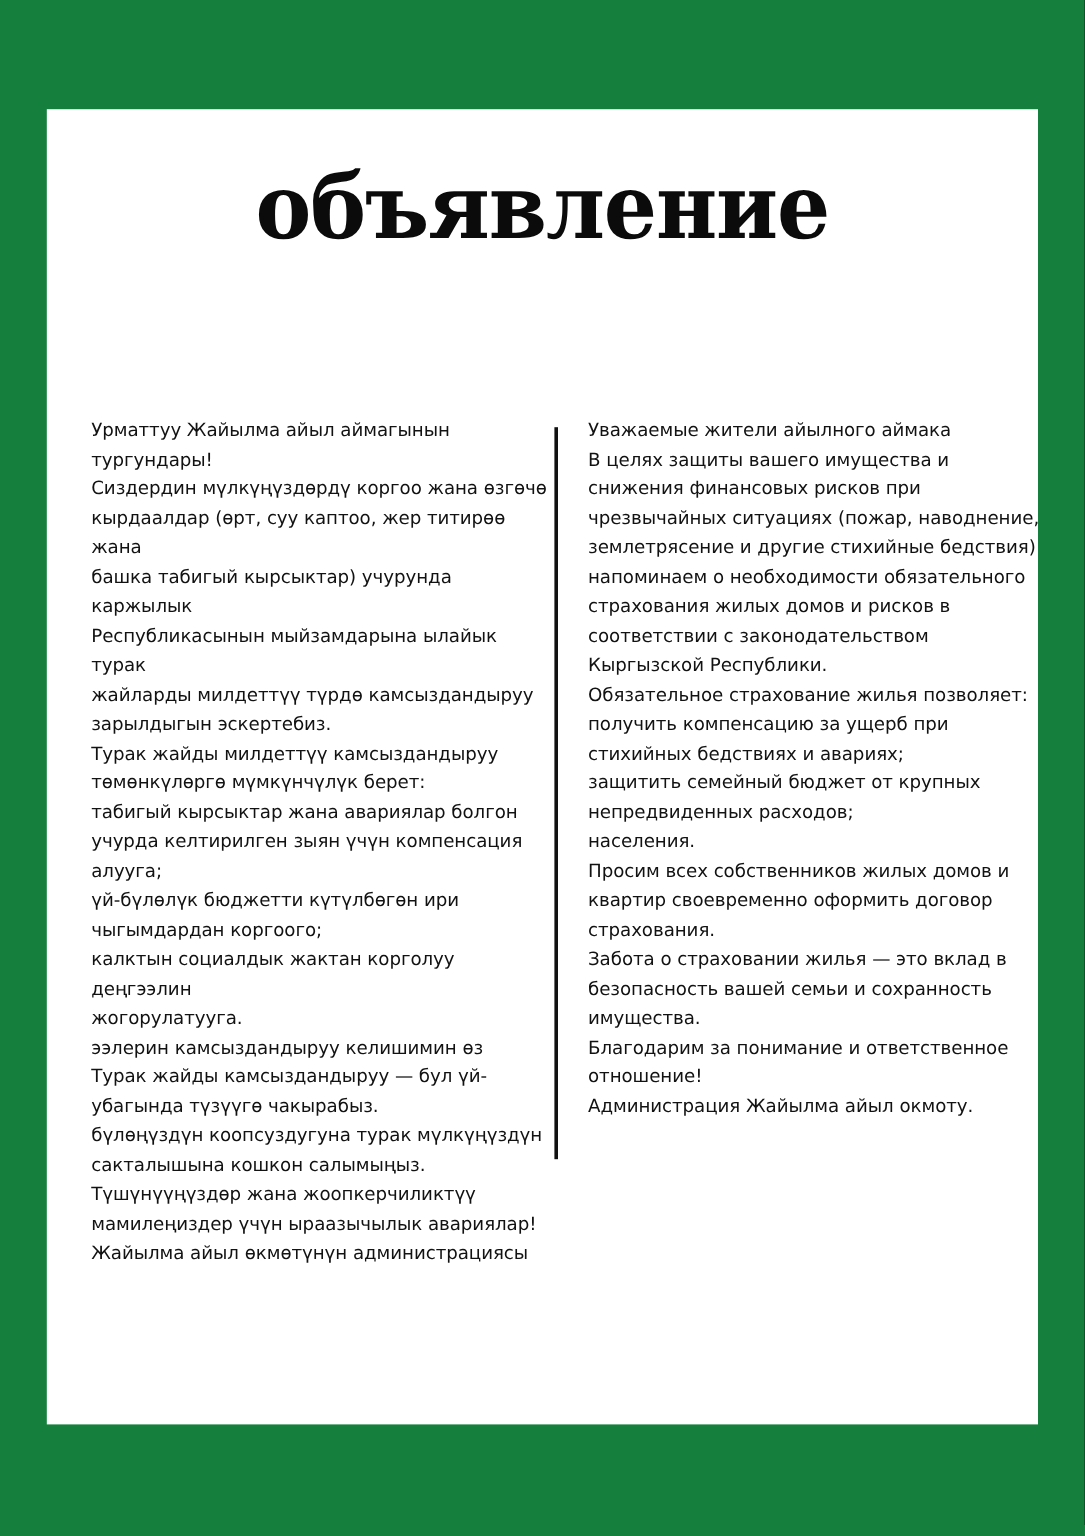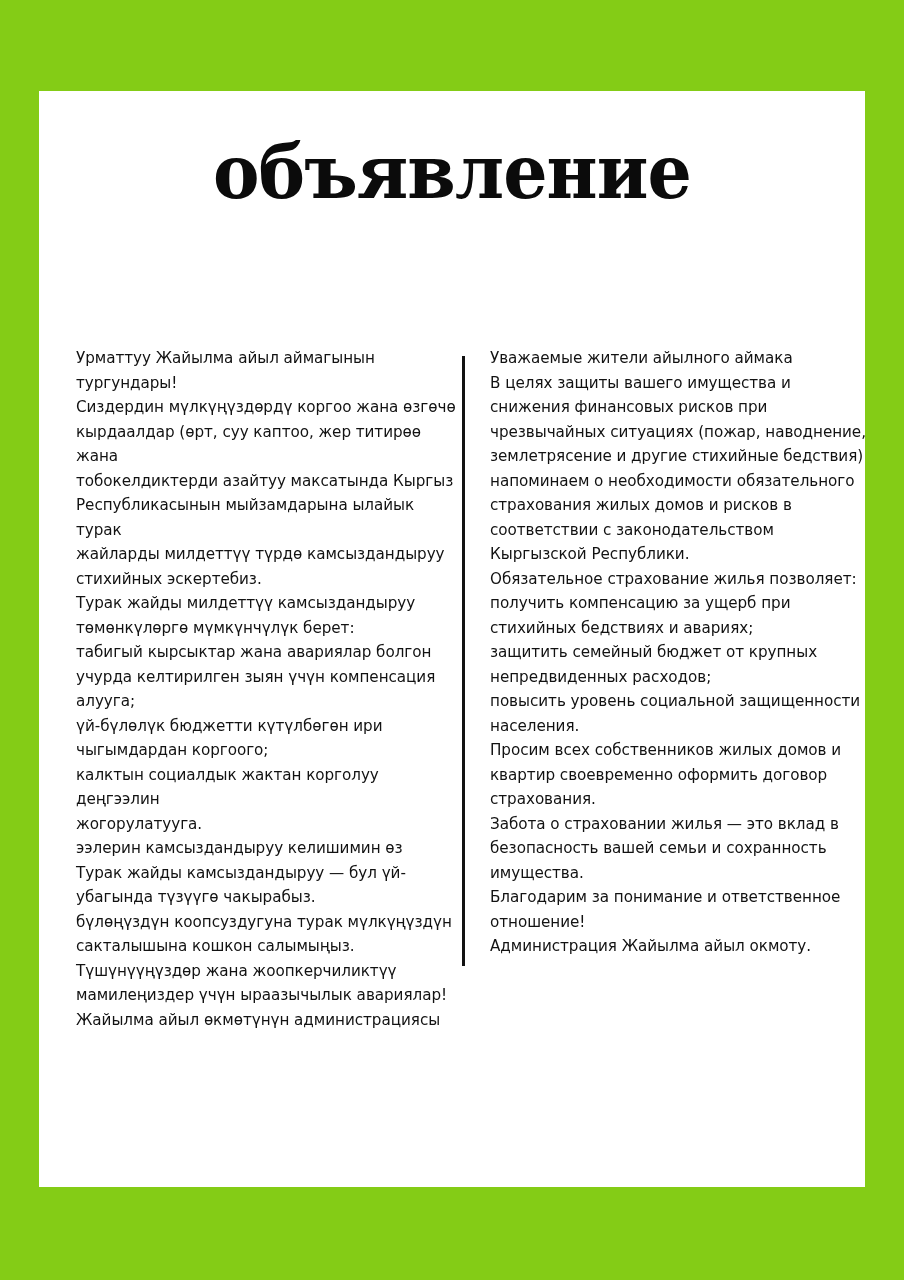--- a/index.html
+++ b/index.html
@@ -11,21 +11,21 @@
     width: 904px;
     height: 1280px;
     overflow: hidden;
     font-family: "DejaVu Sans", sans-serif;
   }
 
   .canvas {
     position: relative;
     width: 904px;
     height: 1280px;
-    background: #84cc16;
+    background: #15803d;
   }
 
   .page {
     position: absolute;
     left: 39px;
     top: 91px;
     width: 826px;
     height: 1096px;
     background: #ffffff;
     overflow: hidden;
@@ -97,24 +97,24 @@
 
     <div class="poster-title">объявление</div>
 
     <div class="columns">
 
       <div class="col col-left">
           <p>Урматтуу Жайылма айыл аймагынын</p>
           <p>тургундары!</p>
           <p>Сиздердин мүлкүңүздөрдү коргоо жана өзгөчө</p>
           <p>кырдаалдар (өрт, суу каптоо, жер титирөө жана</p>
-          <p>тобокелдиктерди азайтуу максатында Кыргыз</p>
+          <p>башка табигый кырсыктар) учурунда каржылык</p>
           <p>Республикасынын мыйзамдарына ылайык турак</p>
           <p>жайларды милдеттүү түрдө камсыздандыруу</p>
-          <p>стихийных эскертебиз.</p>
+          <p>зарылдыгын эскертебиз.</p>
           <p>Турак жайды милдеттүү камсыздандыруу</p>
           <p>төмөнкүлөргө мүмкүнчүлүк берет:</p>
           <p>табигый кырсыктар жана авариялар болгон</p>
           <p>учурда келтирилген зыян үчүн компенсация</p>
           <p>алууга;</p>
           <p>үй-бүлөлүк бюджетти күтүлбөгөн ири</p>
           <p>чыгымдардан коргоого;</p>
           <p>калктын социалдык жактан корголуу деңгээлин</p>
           <p>жогорулатууга.</p>
           <p>ээлерин камсыздандыруу келишимин өз</p>
@@ -137,21 +137,20 @@
           <p>землетрясение и другие стихийные бедствия)</p>
           <p>напоминаем о необходимости обязательного</p>
           <p>страхования жилых домов и рисков в</p>
           <p>соответствии с законодательством</p>
           <p>Кыргызской Республики.</p>
           <p>Обязательное страхование жилья позволяет:</p>
           <p>получить компенсацию за ущерб при</p>
           <p>стихийных бедствиях и авариях;</p>
           <p>защитить семейный бюджет от крупных</p>
           <p>непредвиденных расходов;</p>
-          <p>повысить уровень социальной защищенности</p>
           <p>населения.</p>
           <p>Просим всех собственников жилых домов и</p>
           <p>квартир своевременно оформить договор</p>
           <p>страхования.</p>
           <p>Забота о страховании жилья — это вклад в</p>
           <p>безопасность вашей семьи и сохранность</p>
           <p>имущества.</p>
           <p>Благодарим за понимание и ответственное</p>
           <p>отношение!</p>
           <p>Администрация Жайылма айыл окмоту.</p>

